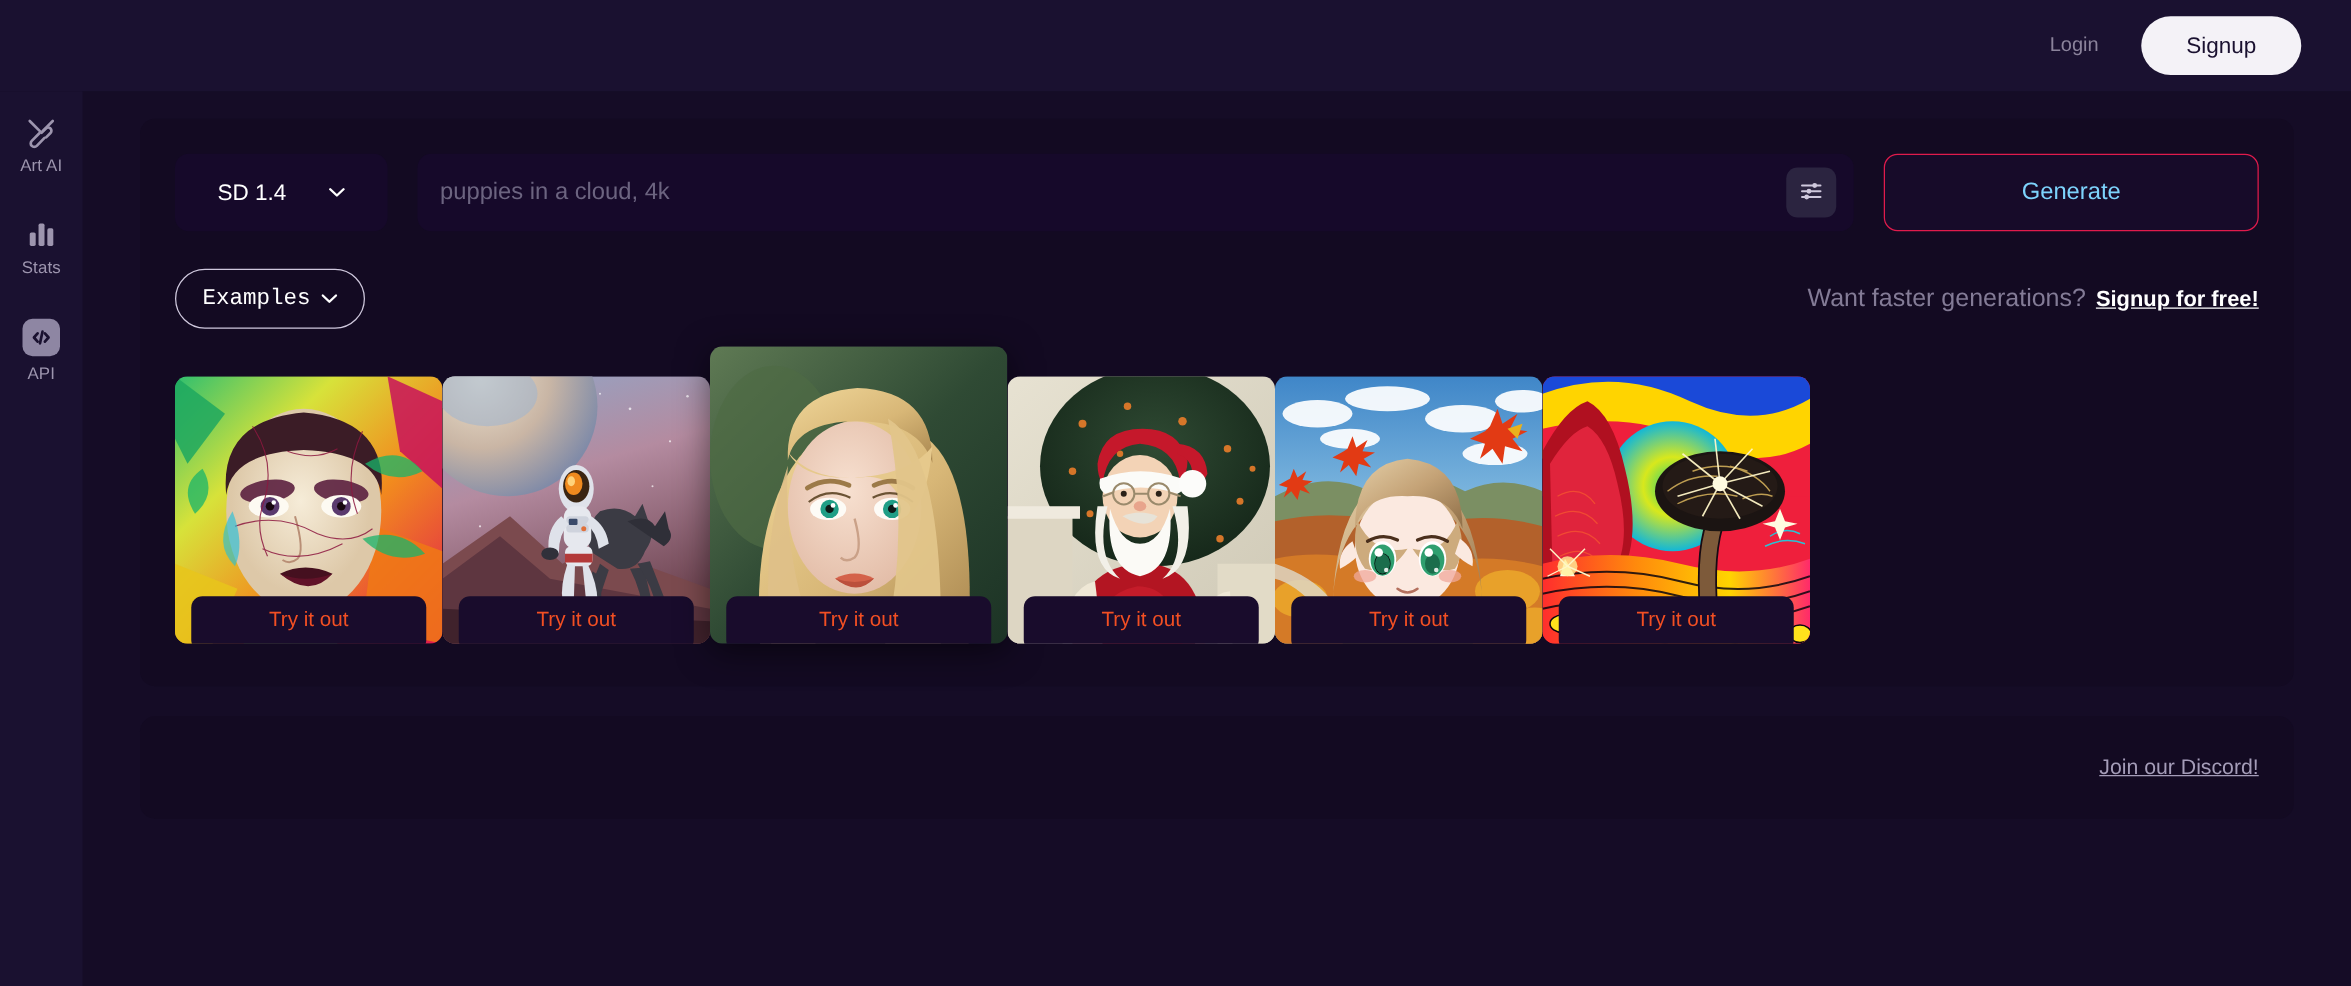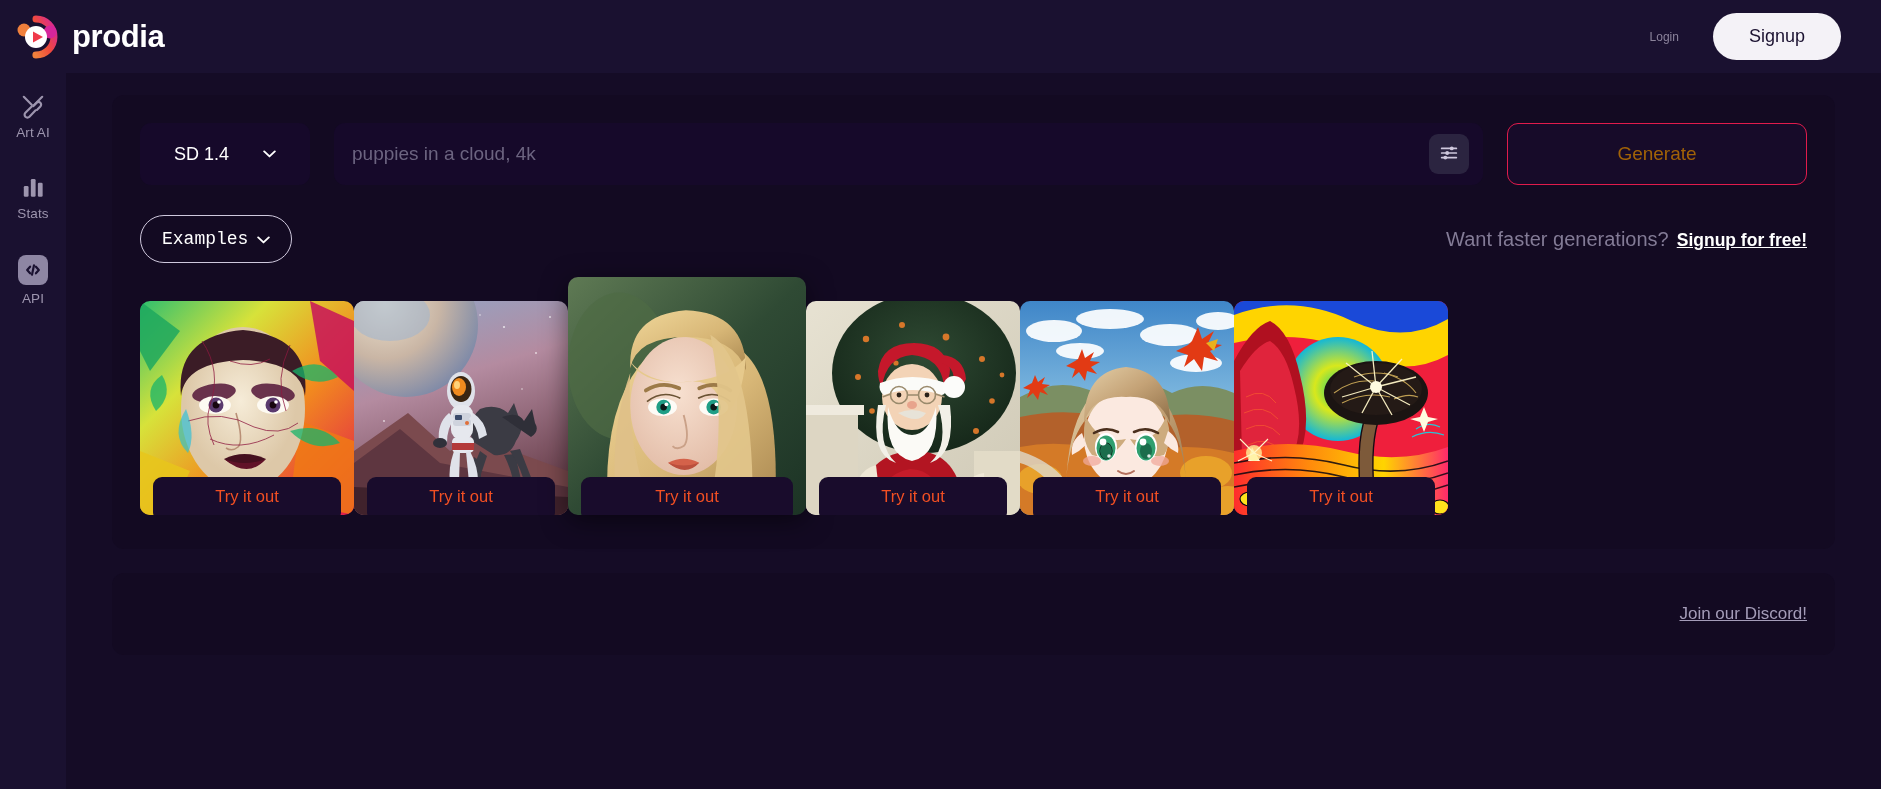--- a/index.html
+++ b/index.html
@@ -28,21 +28,21 @@
   .brand { display: flex; align-items: center; gap: 14px; }
   .brand-mark { width: 44px; height: 44px; position: relative; }
   .brand-name {
     color: #ffffff; font-size: 31px; font-weight: 700;
     letter-spacing: -0.4px;
   }
   .header-right {
     margin-left: auto; display: flex; align-items: center; gap: 34px;
   }
   .login-link {
-    color: #8b839b; font-size: 12px; text-decoration: none;
+    color: #8b839b; font-size: 16px; text-decoration: none;
     cursor: pointer; background: none; border: none;
     font-family: inherit;
   }
   .signup-btn {
     background: #f4f2f7; color: #1a1130;
     border: none; border-radius: 999px;
     padding: 13px 36px; font-size: 18px;
     font-family: inherit; cursor: pointer;
   }
 
@@ -134,21 +134,21 @@
     display: flex; align-items: center; justify-content: center;
     cursor: pointer; border: none;
   }
   .settings-btn svg { width: 22px; height: 22px; }
 
   .generate-btn {
     width: 300px; height: 62px; flex: 0 0 auto;
     background: #170b29;
     border: 1px solid #e01b4c;
     border-radius: 11px;
-    color: #a16207; font-size: 19px;
+    color: #7dd3fc; font-size: 19px;
     font-family: inherit; cursor: pointer;
   }
 
   
   .examples-row {
     display: flex; align-items: center;
     margin-top: 30px;
   }
   .examples-btn {
     background: transparent;
@@ -216,39 +216,20 @@
 
   
   .art { width: 100%; height: 100%; display: block; }
 </style>
 </head>
 <body>
 
 <div class="app">
 
   <div class="header">
-    <div class="brand">
-      <span class="brand-mark">
-        <svg viewBox="0 0 44 44" width="44" height="44">
-          <defs>
-            <linearGradient id="gLogo" x1="0" y1="1" x2="1" y2="0">
-              <stop offset="0%" stop-color="#f0803c"></stop>
-              <stop offset="45%" stop-color="#ef4a3c"></stop>
-              <stop offset="100%" stop-color="#d6269b"></stop>
-            </linearGradient>
-          </defs>
-          <path d="M22 4 A18 18 0 1 1 21.9 40" fill="none" stroke="url(#gLogo)" stroke-width="7" stroke-linecap="round"></path>
-          <circle cx="10" cy="15" r="6.5" fill="#f0803c"></circle>
-          <circle cx="36" cy="17" r="6.5" fill="#d6269b"></circle>
-          <circle cx="22" cy="22" r="11" fill="#ffffff"></circle>
-          <path d="M19 16.5 L29 22 L19 27.5 Z" fill="#ef3a4a"></path>
-        </svg>
-      </span>
-      <span class="brand-name">prodia</span>
-    </div>
     <div class="header-right">
       <button class="login-link">Login</button>
       <button class="signup-btn">Signup</button>
     </div>
   </div>
 
   <div class="sidebar">
 
     <a class="side-item" href="#">
       <span class="side-icon">

